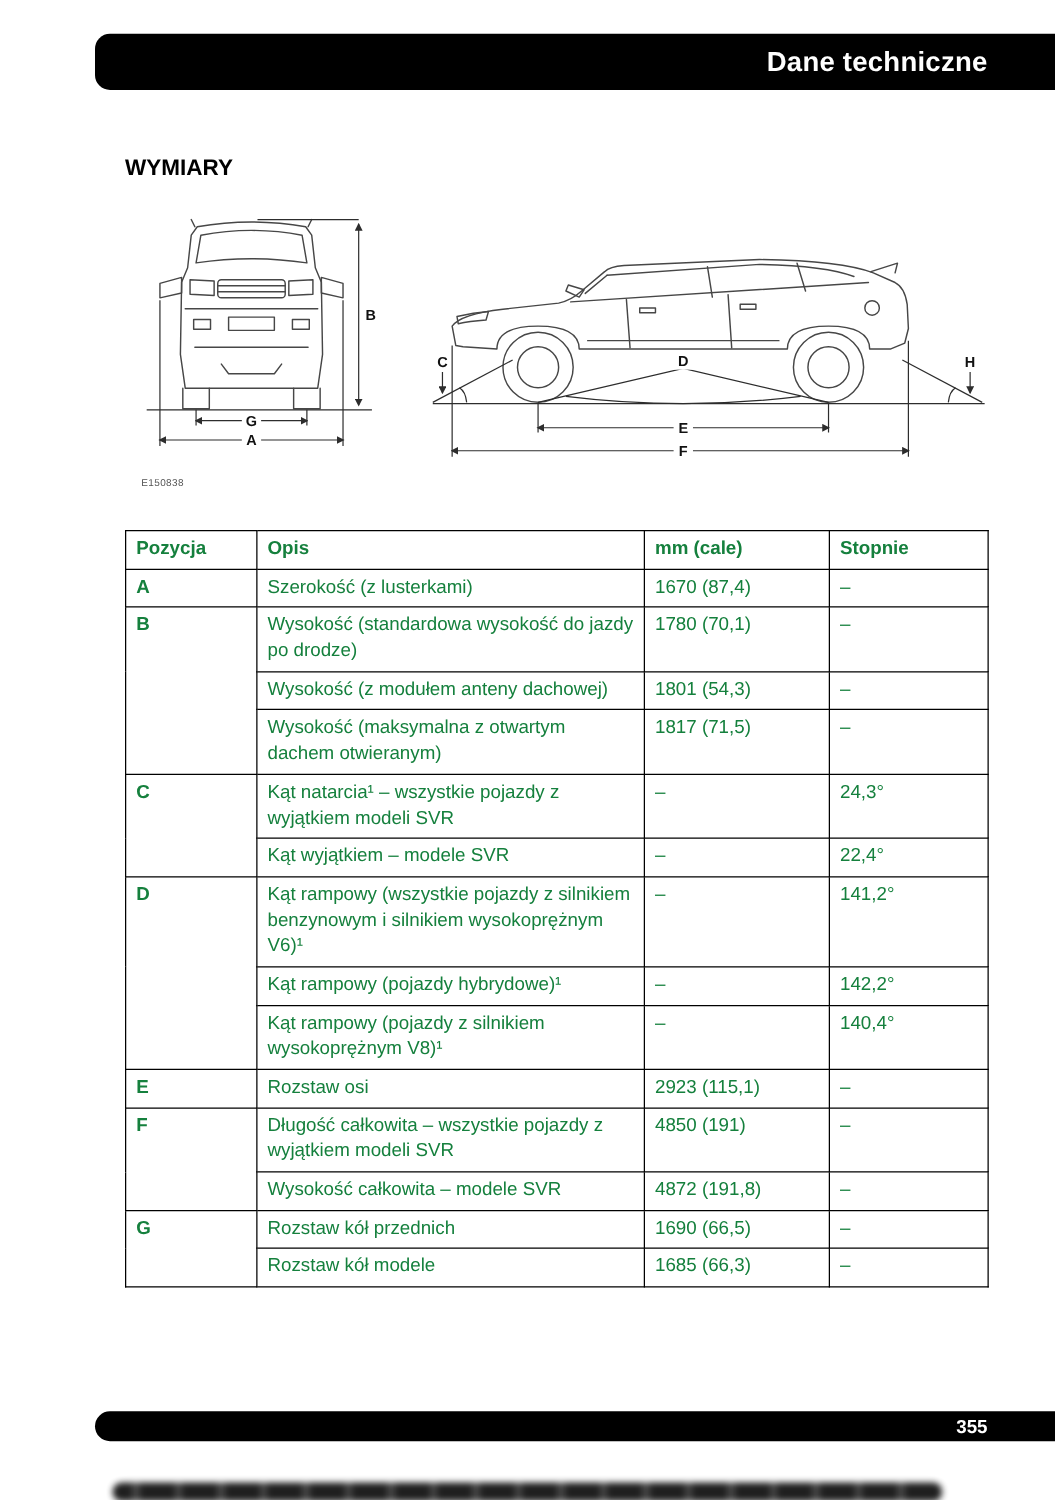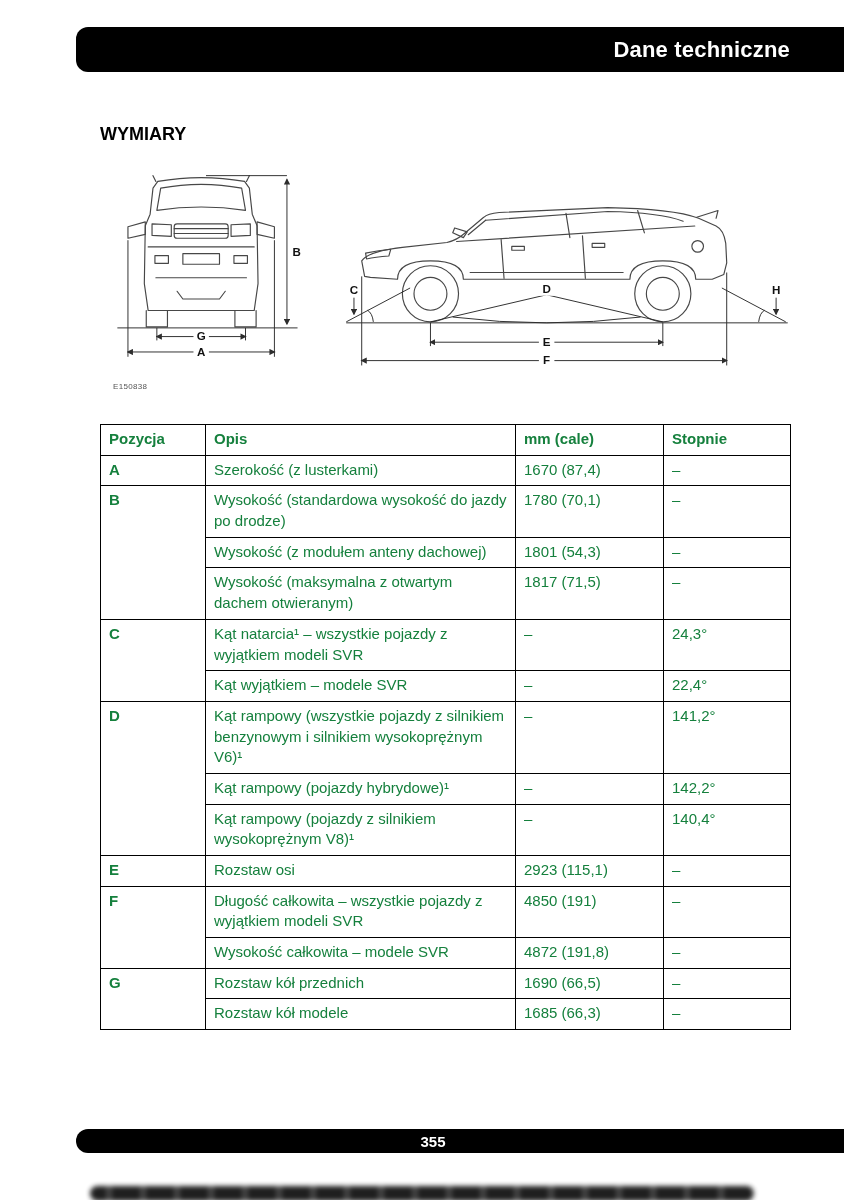--- a/index.html
+++ b/index.html
@@ -44,21 +44,21 @@
     border: 1px solid #000; padding: 4px 8px 5px;
     text-align: left; vertical-align: top; line-height: 1.38;
   }
   .dims-table th { font-weight: bold; }
   .dims-table td.pos-cell { font-weight: bold; }
 
   
   .footer-bar {
     position: absolute; top: 1129px; left: 76px; right: 0; height: 24px;
     background: #000; border-radius: 12px 0 0 12px;
-    display: flex; align-items: center; justify-content: center;
+    display: flex; align-items: center; justify-content: flex-end;
     padding-right: 54px;
   }
   .footer-bar span { color: #fff; font-size: 15px; font-weight: bold; }
 
   
   .watermark {
     position: absolute; left: 90px; top: 1186px; width: 664px; height: 15px;
     border-radius: 8px;
     background: repeating-linear-gradient(90deg, #141414 0 16px, #3c3c3c 16px 22px, #141414 22px 34px);
     filter: blur(2.5px); opacity: 0.95;

